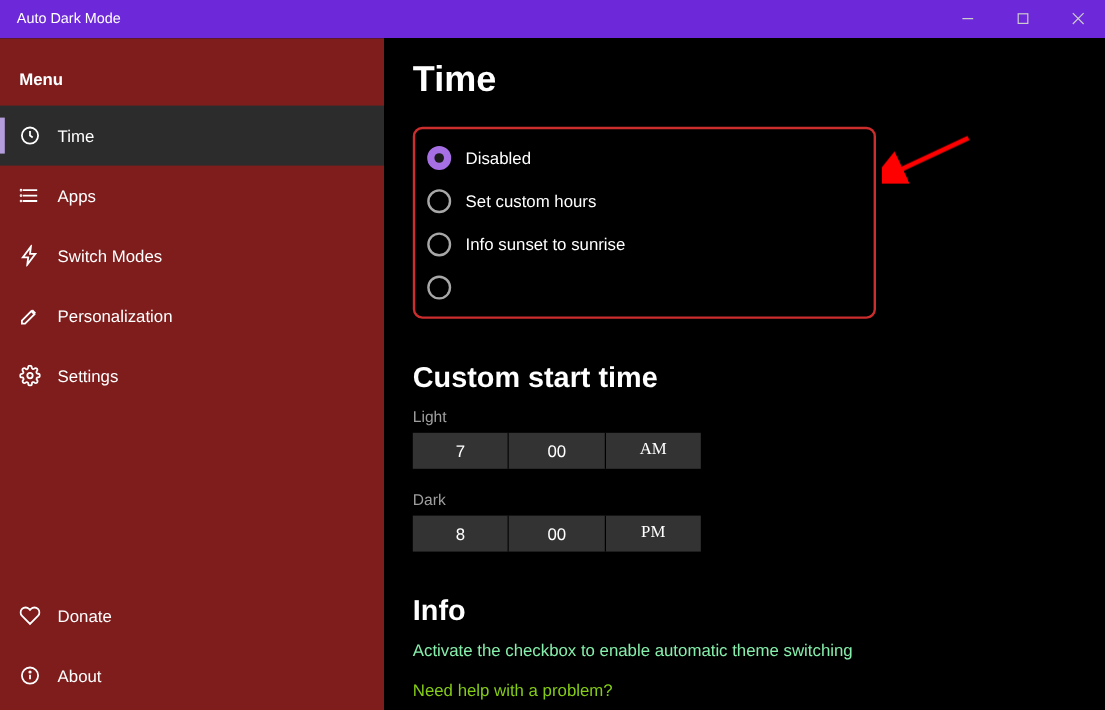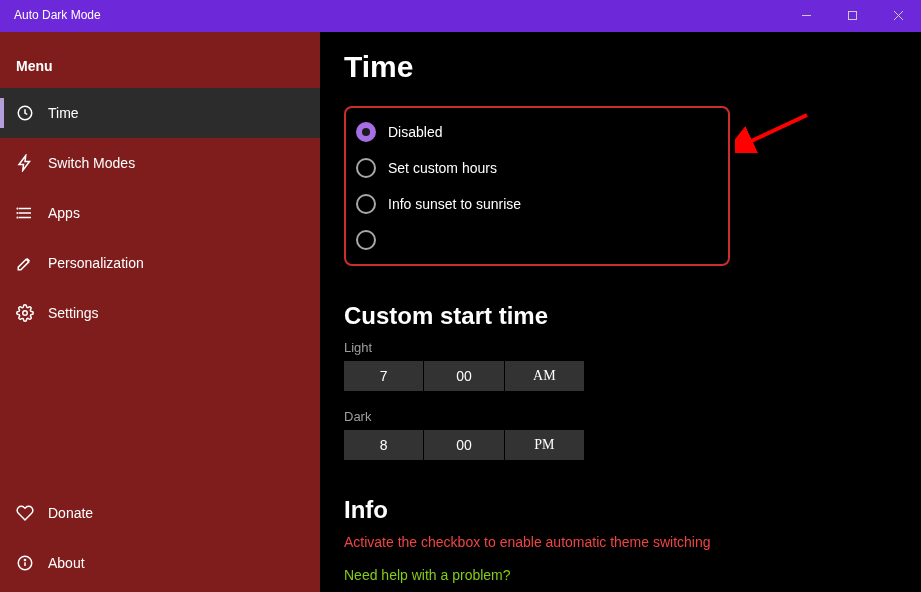--- a/index.html
+++ b/index.html
@@ -164,21 +164,21 @@
       background: #333333;
       display: flex;
       align-items: center;
       justify-content: center;
       font-size: 14px;
       border-right: 1px solid #000;
     }
     .time-cell:last-child { border-right: none; font-family: Liberation Serif, serif; }
     .info-text {
       font-size: 14px;
-      color: #ef4444;
+      color: #86efac;
       margin-top: 2px;
     }
     .help-link {
       font-size: 14px;
       color: #84cc16;
       margin-top: 17px;
       cursor: pointer;
     }
     .arrow-annotation {
       position: absolute;
@@ -226,37 +226,37 @@
             <svg width="18" height="18" viewBox="0 0 24 24" fill="none" stroke="currentColor" stroke-width="2">
                   <circle cx="12" cy="12" r="9"></circle>
                   <path d="M12 7v5l3 2"></path>
                 </svg>
           </span>
           <span>Time</span>
         </div>
         <div class="sidebar-item">
           <span class="icon">
             <svg width="18" height="18" viewBox="0 0 24 24" fill="none" stroke="currentColor" stroke-width="2">
-                  <path d="M13 2 4 14h6l-1 8 9-12h-6l1-8z"></path>
-                </svg>
-          </span>
-          <span>Switch Modes</span>
-        </div>
-        <div class="sidebar-item">
-          <span class="icon">
-            <svg width="18" height="18" viewBox="0 0 24 24" fill="none" stroke="currentColor" stroke-width="2">
                   <line x1="4" y1="6" x2="20" y2="6"></line>
                   <line x1="4" y1="12" x2="20" y2="12"></line>
                   <line x1="4" y1="18" x2="20" y2="18"></line>
                   <circle cx="2" cy="6" r="0.5" fill="currentColor"></circle>
                   <circle cx="2" cy="12" r="0.5" fill="currentColor"></circle>
                   <circle cx="2" cy="18" r="0.5" fill="currentColor"></circle>
                 </svg>
           </span>
           <span>Apps</span>
+        </div>
+        <div class="sidebar-item">
+          <span class="icon">
+            <svg width="18" height="18" viewBox="0 0 24 24" fill="none" stroke="currentColor" stroke-width="2">
+                  <path d="M13 2 4 14h6l-1 8 9-12h-6l1-8z"></path>
+                </svg>
+          </span>
+          <span>Switch Modes</span>
         </div>
         <div class="sidebar-item">
           <span class="icon">
             <svg width="18" height="18" viewBox="0 0 24 24" fill="none" stroke="currentColor" stroke-width="2">
                   <path d="M3 17.5V21h3.5L17 10.5l-3.5-3.5L3 17.5z"></path>
                   <path d="M14.5 6 18 9.5"></path>
                 </svg>
           </span>
           <span>Personalization</span>
         </div>

